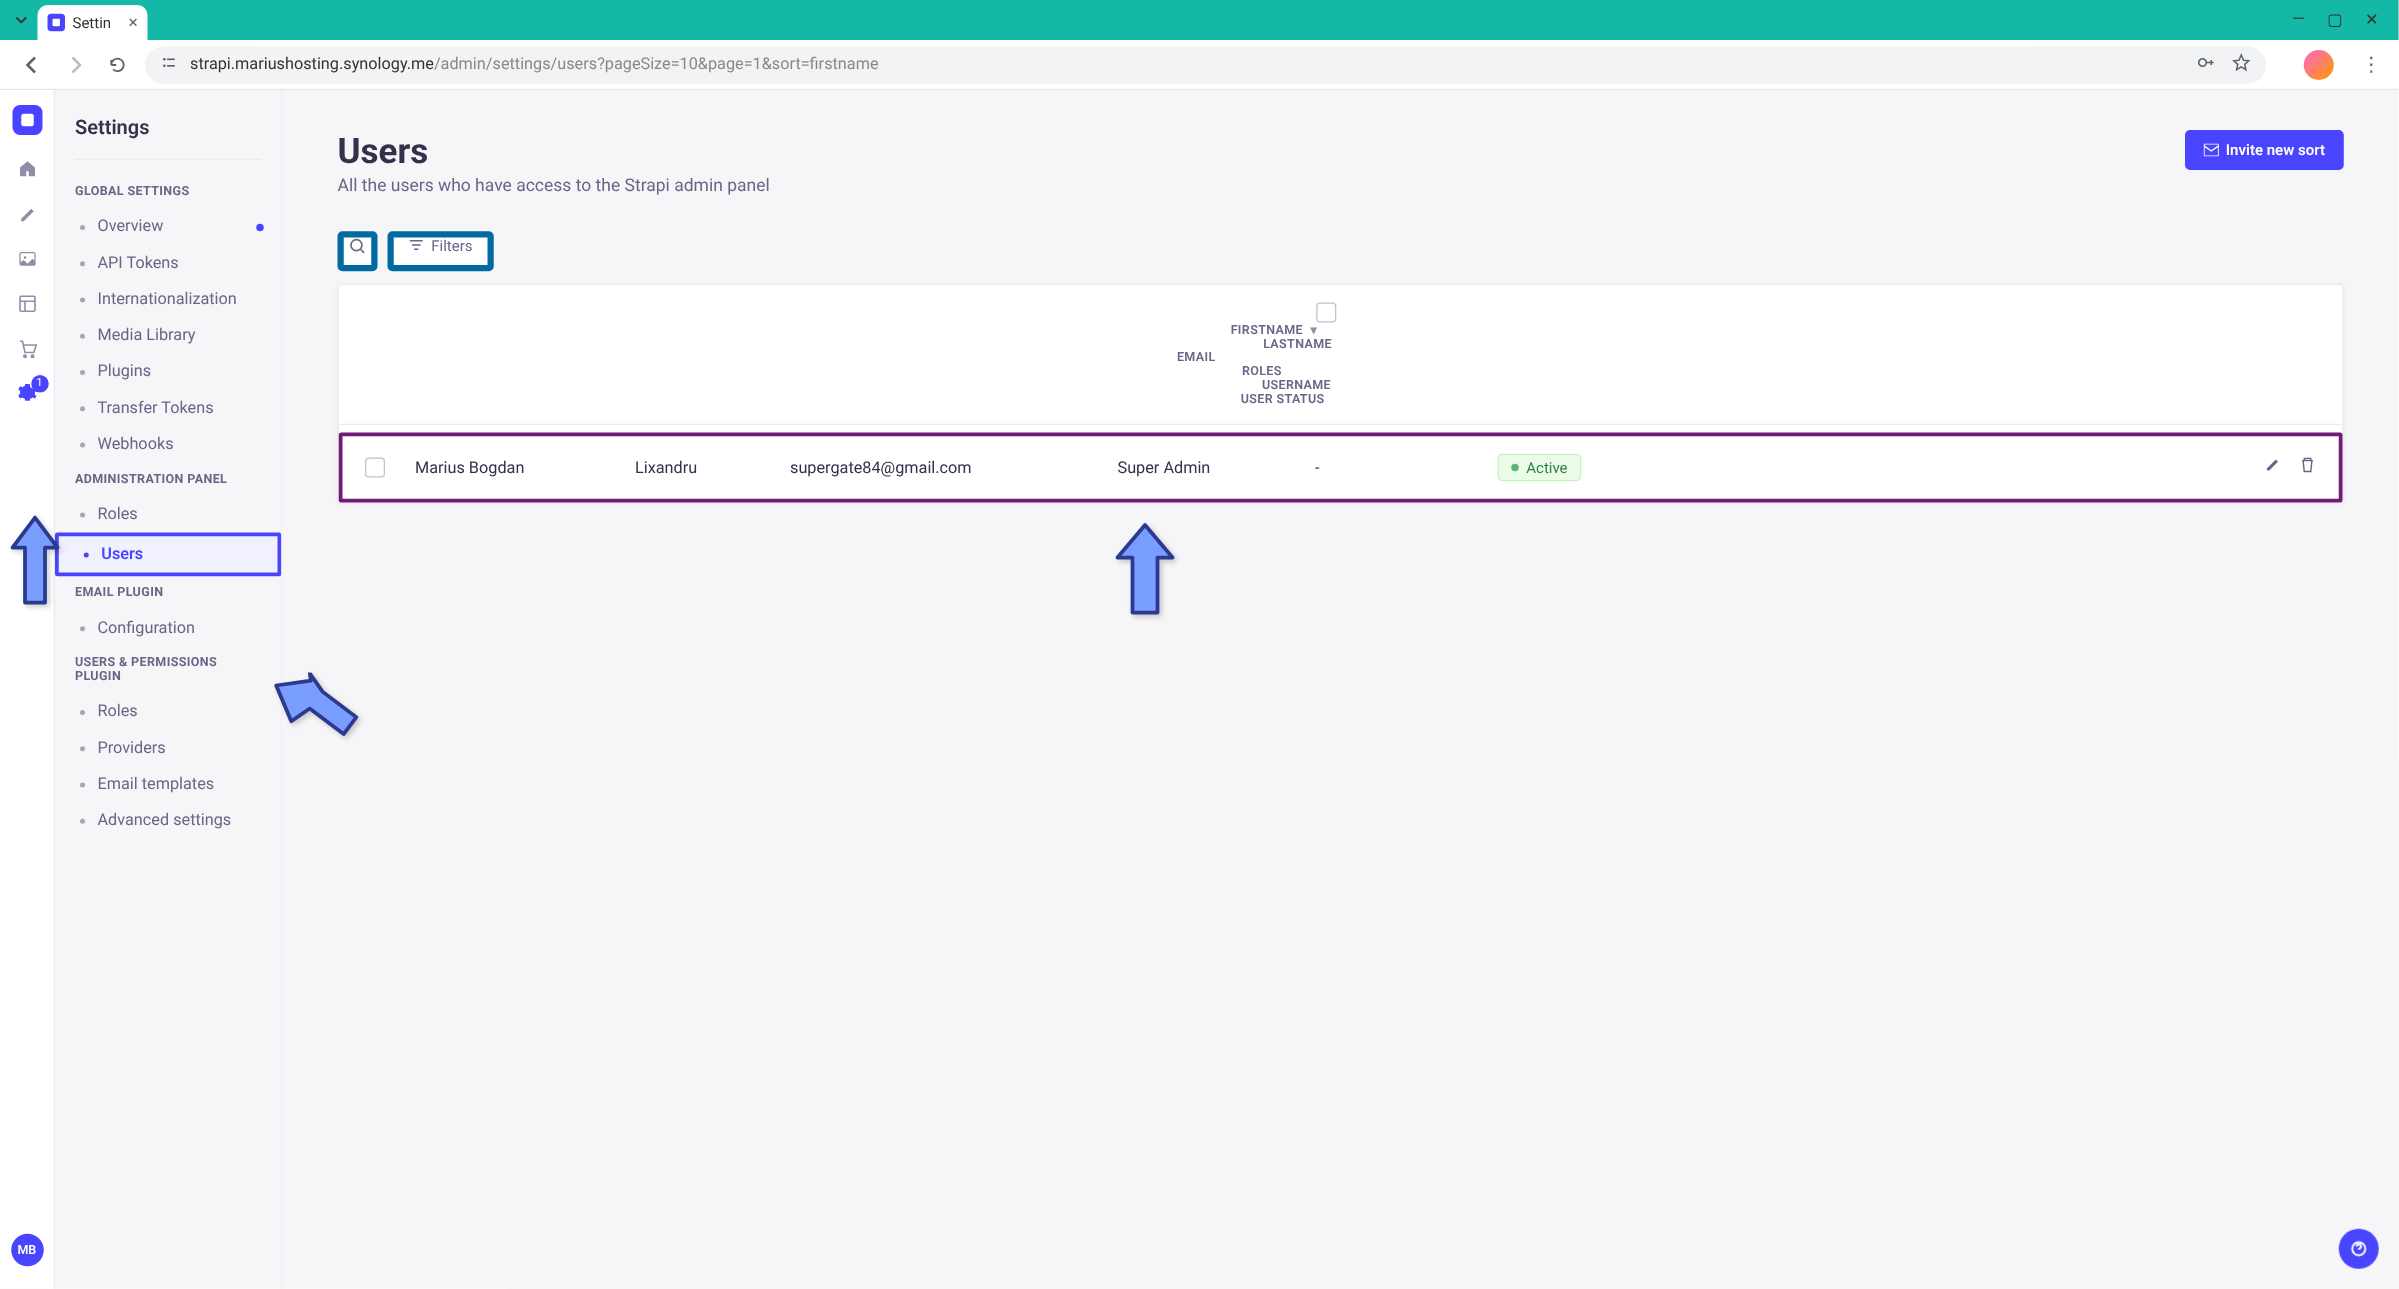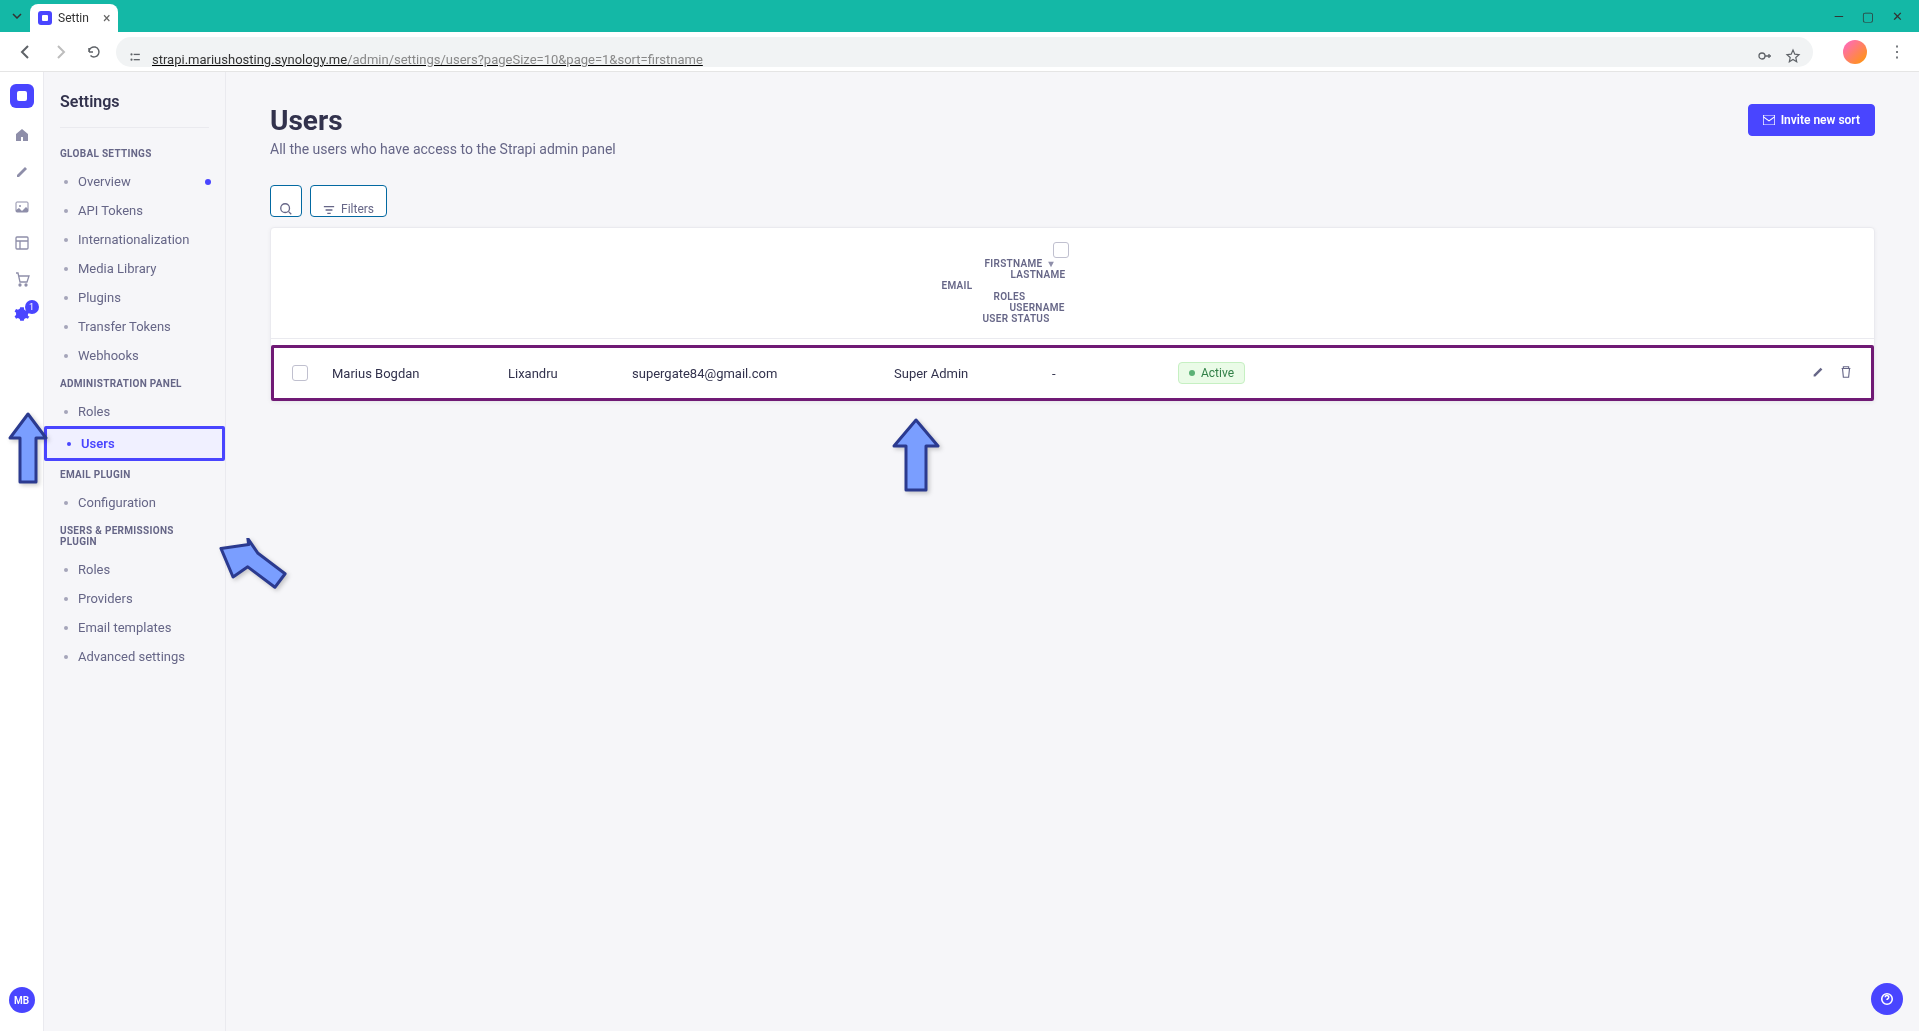--- a/index.html
+++ b/index.html
@@ -11,21 +11,21 @@
 .browser-tab { background: #fff; height: 28px; border-radius: 8px 8px 0 0; display: flex; align-items: center; padding: 0 8px; margin-top: 4px; gap: 6px; font-size: 12px; color: #333; }
 .browser-tab .favicon { width: 14px; height: 14px; background: #4945ff; border-radius: 3px; display: flex; align-items: center; justify-content: center; }
 .browser-tab .favicon::after { content: ""; width: 6px; height: 6px; background: #fff; border-radius: 1px; }
 .tab-close { margin-left: 8px; color: #666; font-size: 14px; }
 .window-controls { margin-left: auto; display: flex; gap: 18px; padding-right: 8px; color: #333; }
 .window-controls span { font-size: 13px; }
 
 .toolbar { background: #fff; height: 40px; display: flex; align-items: center; padding: 0 14px; gap: 10px; border-bottom: 1px solid #e5e5e5; }
 .nav-btn { color: #5f6368; display: flex; align-items: center; justify-content: center; width: 24px; height: 24px; }
 .nav-btn.disabled { color: #bdbdbd; }
-.address-bar { flex: 1; background: #f1f3f4; border-radius: 20px; height: 30px; display: flex; align-items: flex-end; padding: 0 12px; gap: 10px; font-size: 13px; text-decoration: underline; }
+.address-bar { flex: 1; background: #f1f3f4; border-radius: 20px; height: 30px; display: flex; align-items: center; padding: 0 12px; gap: 10px; font-size: 13px; }
 .url-secure { color: #5f6368; font-size: 11px; }
 .url-text { color: #888; }
 .url-dark { color: #333; }
 .addr-icons { margin-left: auto; display: flex; gap: 12px; align-items: center; color: #5f6368; }
 .profile { width: 24px; height: 24px; border-radius: 50%; background: linear-gradient(135deg,#f6c,#f90); margin-left: 20px; }
 .menu-dots { color: #5f6368; margin-left: 12px; }
 
 
 .app { display: flex; height: calc(100vh - 72px); }
 .iconbar { width: 44px; background: #fff; border-right: 1px solid #eaeaef; display: flex; flex-direction: column; align-items: center; padding: 12px 0; gap: 18px; position: relative; }
@@ -46,34 +46,34 @@
 .sidebar .item.selected { background: #f0f0ff; color: #4945ff; font-weight: 600; border: 3px solid #4945ff; border-radius: 2px; margin: 0; }
 .sidebar .item.selected .bullet { background: #4945ff; }
 
 .main { flex: 1; padding: 32px 44px; background: #f6f6f9; overflow-y: auto; position: relative; }
 .header { display: flex; justify-content: space-between; align-items: flex-start; margin-bottom: 28px; }
 .header h1 { font-size: 28px; font-weight: 700; color: #32324d; margin-bottom: 4px; }
 .header p { font-size: 14px; color: #666687; }
 .invite-btn { background: #4945ff; color: #fff; border: 1px solid #4945ff; border-radius: 4px; padding: 8px 14px; font-size: 12px; font-weight: 600; display: flex; align-items: center; gap: 6px; }
 
 .controls { display: flex; gap: 8px; margin-bottom: 10px; }
-.search-btn, .filter-btn { background: #fff; border: 1px solid #0369a1; border-radius: 4px; height: 32px; display: flex; align-items: flex-end; justify-content: center; color: #666687; font-size: 12px; }
+.search-btn, .filter-btn { background: #fff; border: 5px solid #0369a1; border-radius: 4px; height: 32px; display: flex; align-items: flex-start; justify-content: center; color: #666687; font-size: 12px; }
 .search-btn { width: 32px; }
 .filter-btn { padding: 0 12px; gap: 6px; }
 
 .table { background: #fff; border: 1px solid #eaeaef; border-radius: 4px; box-shadow: 0 1px 4px rgba(33,33,52,0.05); }
 .table-header { display: flex; align-items: center; padding: 14px 18px; border-bottom: 1px solid #eaeaef; font-size: 10px; font-weight: 600; color: #666687; letter-spacing: 0.3px; flex-direction: column; }
 .table-row { display: flex; align-items: center; padding: 14px 18px; font-size: 13px; color: #32324d; border: 3px solid #701a75; border-radius: 2px; margin-top: 6px; }
 .col-check { width: 40px; }
 .col-first { width: 176px; }
 .col-last { width: 124px; }
 .col-email { width: 262px; }
 .col-roles { width: 158px; }
 .col-user { width: 126px; }
-.col-status { width: 180px; }
+.col-status { width: 180px; margin-left: 20px; }
 .col-actions { flex: 1; display: flex; justify-content: flex-end; gap: 14px; color: #666687; }
 .checkbox { width: 16px; height: 16px; border: 1.5px solid #c0c0cf; border-radius: 3px; }
 .sort-icon { margin-left: 6px; color: #8e8ea9; }
 .status-badge { border: 1px solid #c6f0c2; background: #eafbe7; color: #328048; padding: 3px 10px; border-radius: 4px; font-size: 12px; display: inline-flex; align-items: center; gap: 6px; }
 .status-badge::before { content: ""; width: 6px; height: 6px; background: #5cb176; border-radius: 50%; }
 
 .help-btn { position: fixed; bottom: 16px; right: 16px; width: 32px; height: 32px; background: #4945ff; color: #fff; border-radius: 50%; display: flex; align-items: center; justify-content: center; }
 
 
 .arrow { position: absolute; pointer-events: none; z-index: 100; }

